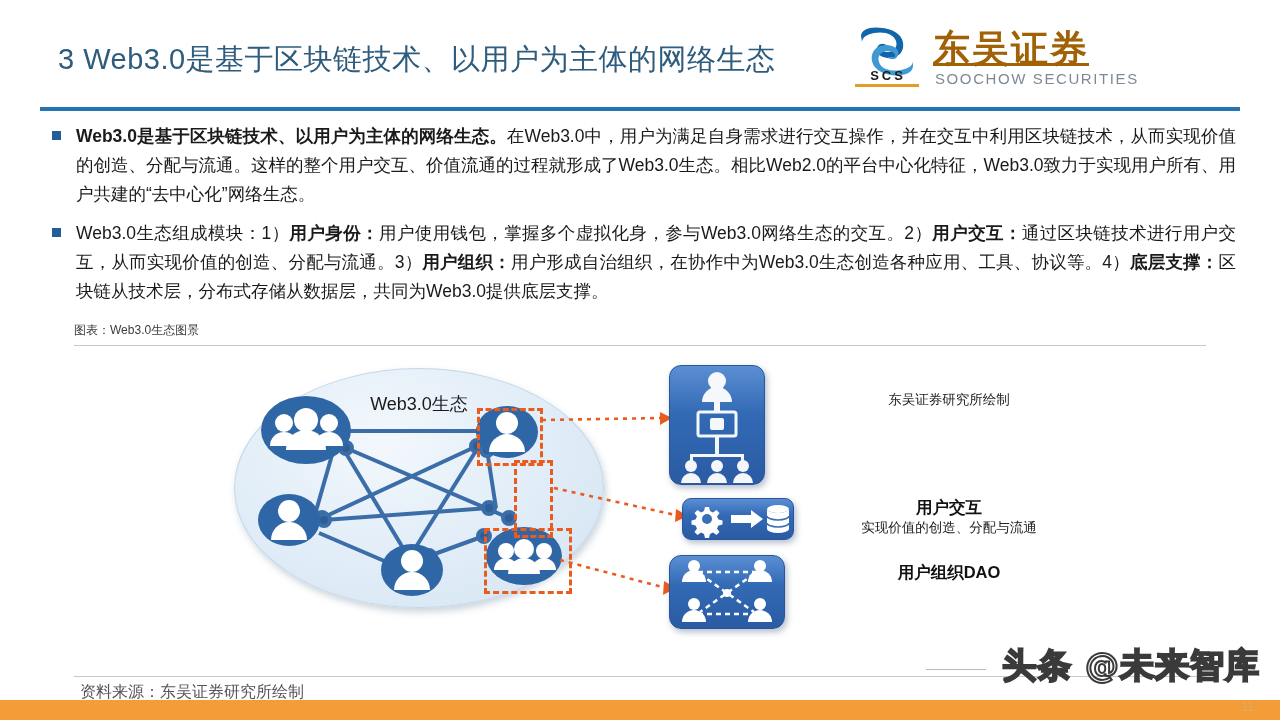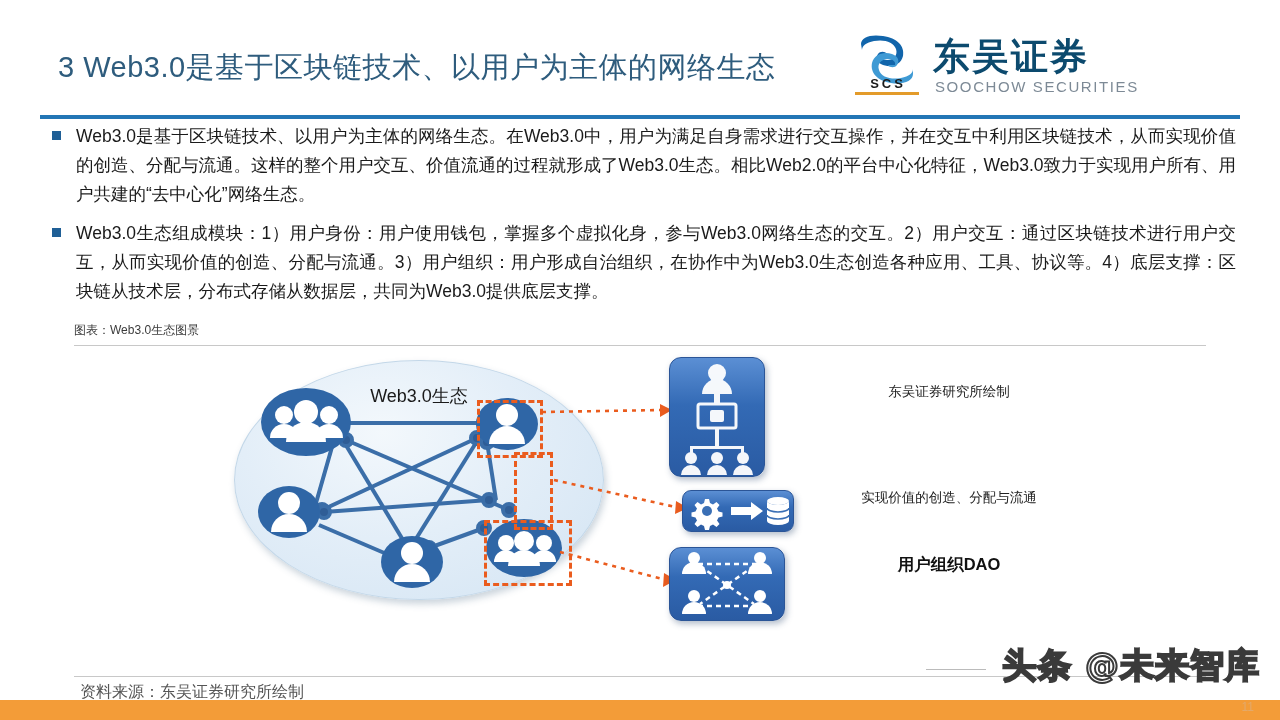--- a/index.html
+++ b/index.html
@@ -6,71 +6,72 @@
   body{
     width:1280px;height:720px;
     background:#ffffff;
     font-family:"Liberation Sans","DejaVu Sans",sans-serif;
     overflow:hidden;
     position:relative;
   }
   .slide{position:relative;width:1280px;height:720px;background:#fff;}
 
   
-  .header{position:absolute;left:0;top:8px;width:1160px;height:110px;background:#fff;}
+  .header{position:absolute;left:0;top:0;width:1160px;height:110px;background:#fff;}
   .header-title{
     position:absolute;left:58px;top:40px;
     font-size:29px;color:#2e5c7d;letter-spacing:.5px;
     white-space:nowrap;font-weight:400;
   }
   .header-rule{
     position:absolute;left:40px;top:107px;width:1200px;height:4px;background:#2276b5;
   }
   
   .logo{position:absolute;right:42px;top:24px;width:265px;height:66px;}
   .logo-mark{position:absolute;left:0;top:2px;width:70px;height:54px;}
   .logo-scs{
     position:absolute;left:3px;top:44px;width:64px;
     font:700 13px "Liberation Sans",sans-serif;color:#1b1b1b;
     letter-spacing:3px;text-align:center;
   }
   .logo-scs-underline{position:absolute;left:2px;top:60px;width:64px;height:3px;background:#e39b2a;}
   .logo-cn{
     position:absolute;left:80px;top:0px;
-    font:700 37px "DejaVu Sans",sans-serif;color:#0c4a6e;letter-spacing:2px;
+    font:700 37px "DejaVu Sans",sans-serif;color:#a16207;letter-spacing:2px;
     white-space:nowrap;
+    text-decoration:underline;
   }
   .logo-en{
     position:absolute;left:82px;top:46px;
     font:400 15px "Liberation Sans",sans-serif;color:#7d8a96;letter-spacing:1.6px;
     white-space:nowrap;
   }
 
   
   .bullets{position:absolute;left:46px;top:122px;width:1190px;}
   .bullet{position:relative;padding-left:30px;margin-bottom:10px;}
   .bullet-mark{
     position:absolute;left:6px;top:9px;width:9px;height:9px;background:#1f5f96;
   }
   .bullet p{
     margin:0;font-size:17.5px;line-height:29px;color:#1a1a1a;
     text-align:justify;text-justify:inter-ideograph;
   }
-  .b{font-weight:400;}
+  .b{font-weight:700;}
 
   
   .fig-caption{
     position:absolute;left:74px;top:322px;font-size:12px;color:#3b3b3b;
   }
   .fig-rule{position:absolute;left:74px;top:345px;width:1132px;height:1px;background:#c8c8c8;}
   .src-rule{position:absolute;left:74px;top:676px;width:1132px;height:1px;background:#c8c8c8;}
   .src-text{position:absolute;left:80px;top:682px;font-size:16px;color:#555;}
 
   
-  .diagram{position:absolute;left:74px;top:340px;width:1132px;height:325px;}
+  .diagram{position:absolute;left:74px;top:348px;width:1132px;height:325px;}
 
   .ellipse-wrap{position:absolute;left:160px;top:20px;width:370px;height:240px;}
   .ellipse{
     position:absolute;inset:0;border-radius:50%;
     background:radial-gradient(ellipse at 40% 30%, #f3f8fc 0%, #e3eef8 45%, #d3e4f3 100%);
     border:1px solid #c3d7e8;
     box-shadow:2px 4px 7px rgba(70,100,130,.28);
   }
   .eco-label{
     position:absolute;left:0;top:24px;width:370px;text-align:center;
@@ -314,20 +315,21 @@
             <path d="M78 66 a12 12 0 0 1 24 0 z"></path>
           <circle cx="57" cy="37" r="4"></circle>
         </g>
       </svg>
     </div>
 
     <div class="rlabel rl1">
       <div class="s">东吴证券研究所绘制</div>
     </div>
     <div class="rlabel rl2">
+      <div class="t">用户交互</div>
       <div class="s">实现价值的创造、分配与流通</div>
     </div>
     <div class="rlabel rl3">
       <div class="t">用户组织DAO</div>
     </div>
 
 
   </div>
 
   <div class="src-rule"></div>

